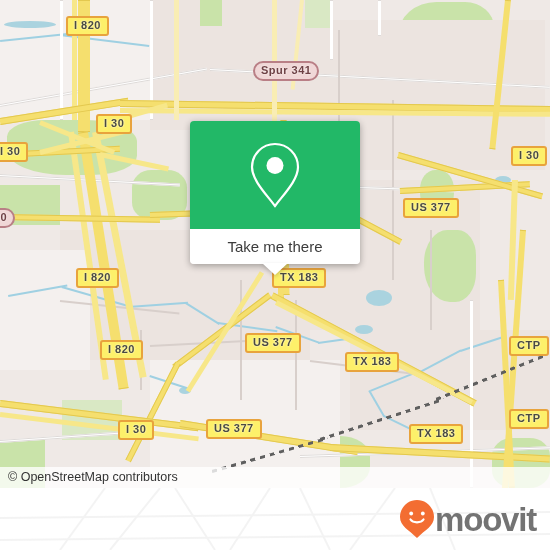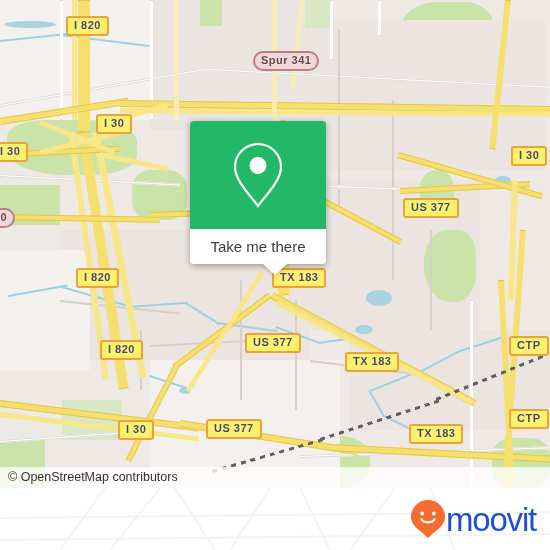--- a/index.html
+++ b/index.html
@@ -54,21 +54,21 @@
     background: #f0d7d7;
     border: 2px solid #b97f86;
     border-radius: 10px;
     color: #6e4145;
   }
 
   
   #popup {
     position: absolute;
     left: 190px; top: 121px;
-    width: 136px; height: 143px;
+    width: 170px; height: 143px;
     border-radius: 4px;
     box-shadow: 0 2px 7px rgba(0,0,0,.33);
     overflow: visible;
     z-index: 40;
   }
   #popup-img {
     height: 108px;
     background: #22b867;
     border-radius: 4px 4px 0 0;
     display: flex; align-items: center; justify-content: center;
@@ -122,22 +122,22 @@
     z-index: 2;
   }
   #brand {
     position: absolute; right: 14px; top: 50%;
     transform: translateY(-50%);
     display: flex; align-items: center;
     z-index: 2;
   }
   #brand-text {
     font-size: 33px;
-    font-weight: normal;
-    color: #1d4ed8;
+    font-weight: bold;
+    color: #737373;
     letter-spacing: -1.2px;
     line-height: 33px;
   }
 </style>
 </head>
 <body>
 
 <div id="app">
 
   <div id="map">
@@ -251,21 +251,21 @@
     <div class="rd mway" style="left:498px;top:280px;width:6px;height:208px;transform:rotate(-3deg);transform-origin:50% 0;"></div>
     <div class="rd mway" style="left:520px;top:230px;width:6px;height:260px;transform:rotate(4deg);transform-origin:50% 0;"></div>
     <div class="rd mway2" style="left:512px;top:180px;width:6px;height:120px;transform:rotate(2deg);transform-origin:50% 0;"></div>
 
     <div class="rd raildash" style="left:212px;top:470px;width:120px;height:3px;transform:rotate(-16deg);"></div>
     <div class="rd raildash" style="left:320px;top:438px;width:130px;height:3px;transform:rotate(-18deg);"></div>
     <div class="rd raildash" style="left:436px;top:398px;width:120px;height:3px;transform:rotate(-22deg);"></div>
 
     <div id="shields">
         <div class="shield" style="left: 66px; top: 16px;">I 820</div>
-        <div class="shield pill" style="left: 253px; top: 51px; text-align: right;">Spur 341</div>
+        <div class="shield pill" style="left: 253px; top: 61px; text-align: right;">Spur 341</div>
         <div class="shield" style="left: 96px; top: 114px;">I 30</div>
         <div class="shield" style="left: -8px; top: 142px;">I 30</div>
         <div class="shield" style="left: 511px; top: 146px;">I 30</div>
         <div class="shield" style="left: 403px; top: 198px;">US 377</div>
         <div class="shield pill" style="left: -14px; top: 208px;">80</div>
         <div class="shield" style="left: 76px; top: 268px;">I 820</div>
         <div class="shield" style="left: 272px; top: 268px;">TX 183</div>
         <div class="shield" style="left: 100px; top: 340px;">I 820</div>
         <div class="shield" style="left: 245px; top: 333px;">US 377</div>
         <div class="shield" style="left: 345px; top: 352px;">TX 183</div>

